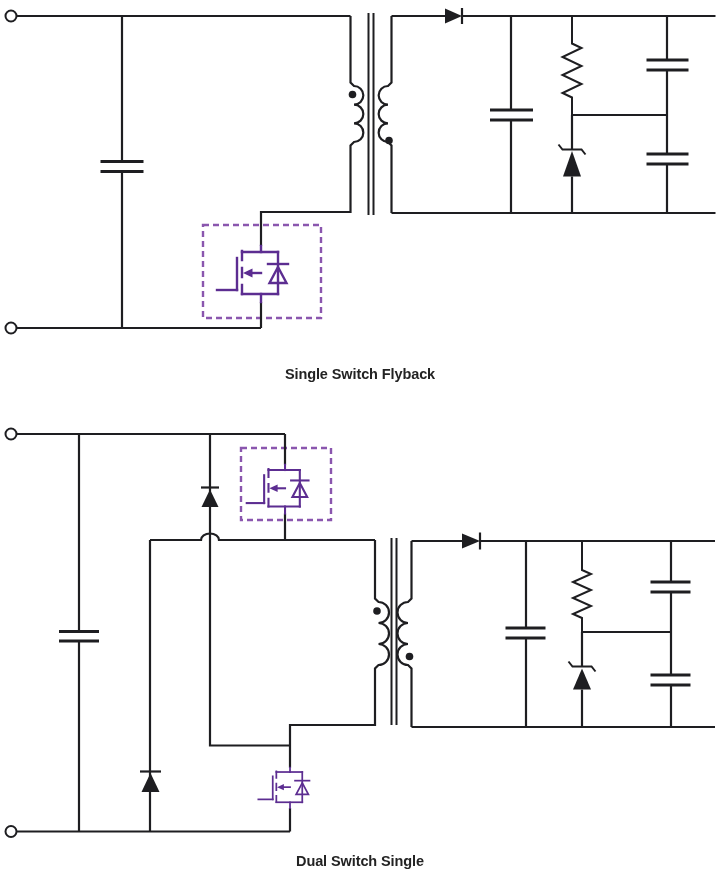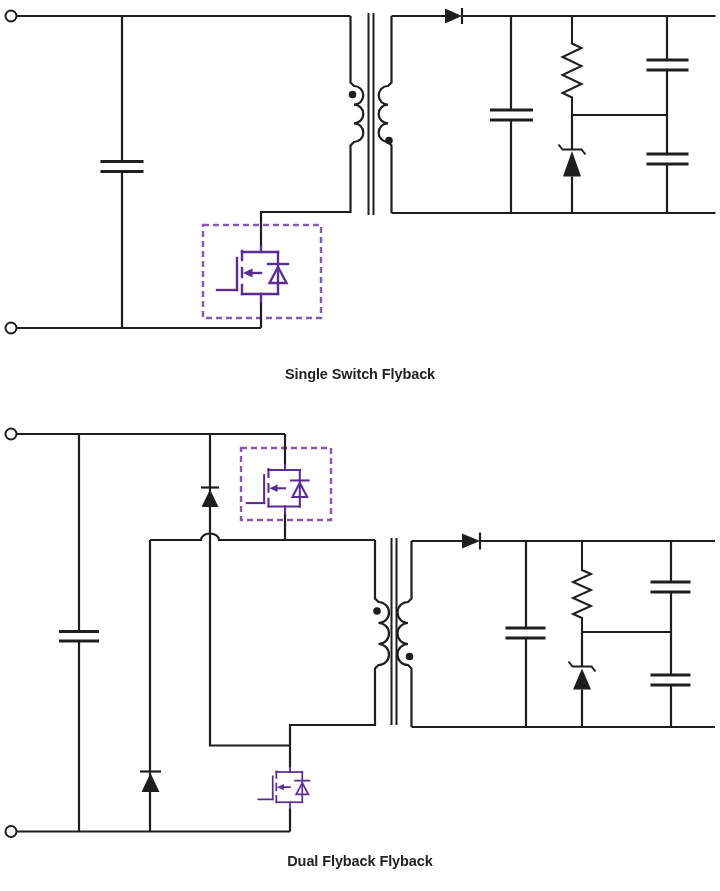--- a/index.html
+++ b/index.html
@@ -185,15 +185,15 @@
       <path class="w" d="M671,541 V582 M671,592 V675 M671,685 V727"></path>
       <path class="plate" d="M650.5,582 H690.5 M650.5,592 H690.5"></path>
       <path class="plate" d="M650.5,675 H690.5 M650.5,685 H690.5"></path>
     </g>
 
     <path class="w" d="M411.5,727 H715"></path>
   </g>
 </svg>
 
 <div class="caption caption-1">Single Switch Flyback</div>
-<div class="caption caption-2">Dual Flyback Flyback</div>
+<div class="caption caption-2">Dual Switch Single</div>
 
 </div>
 
 </body></html>

